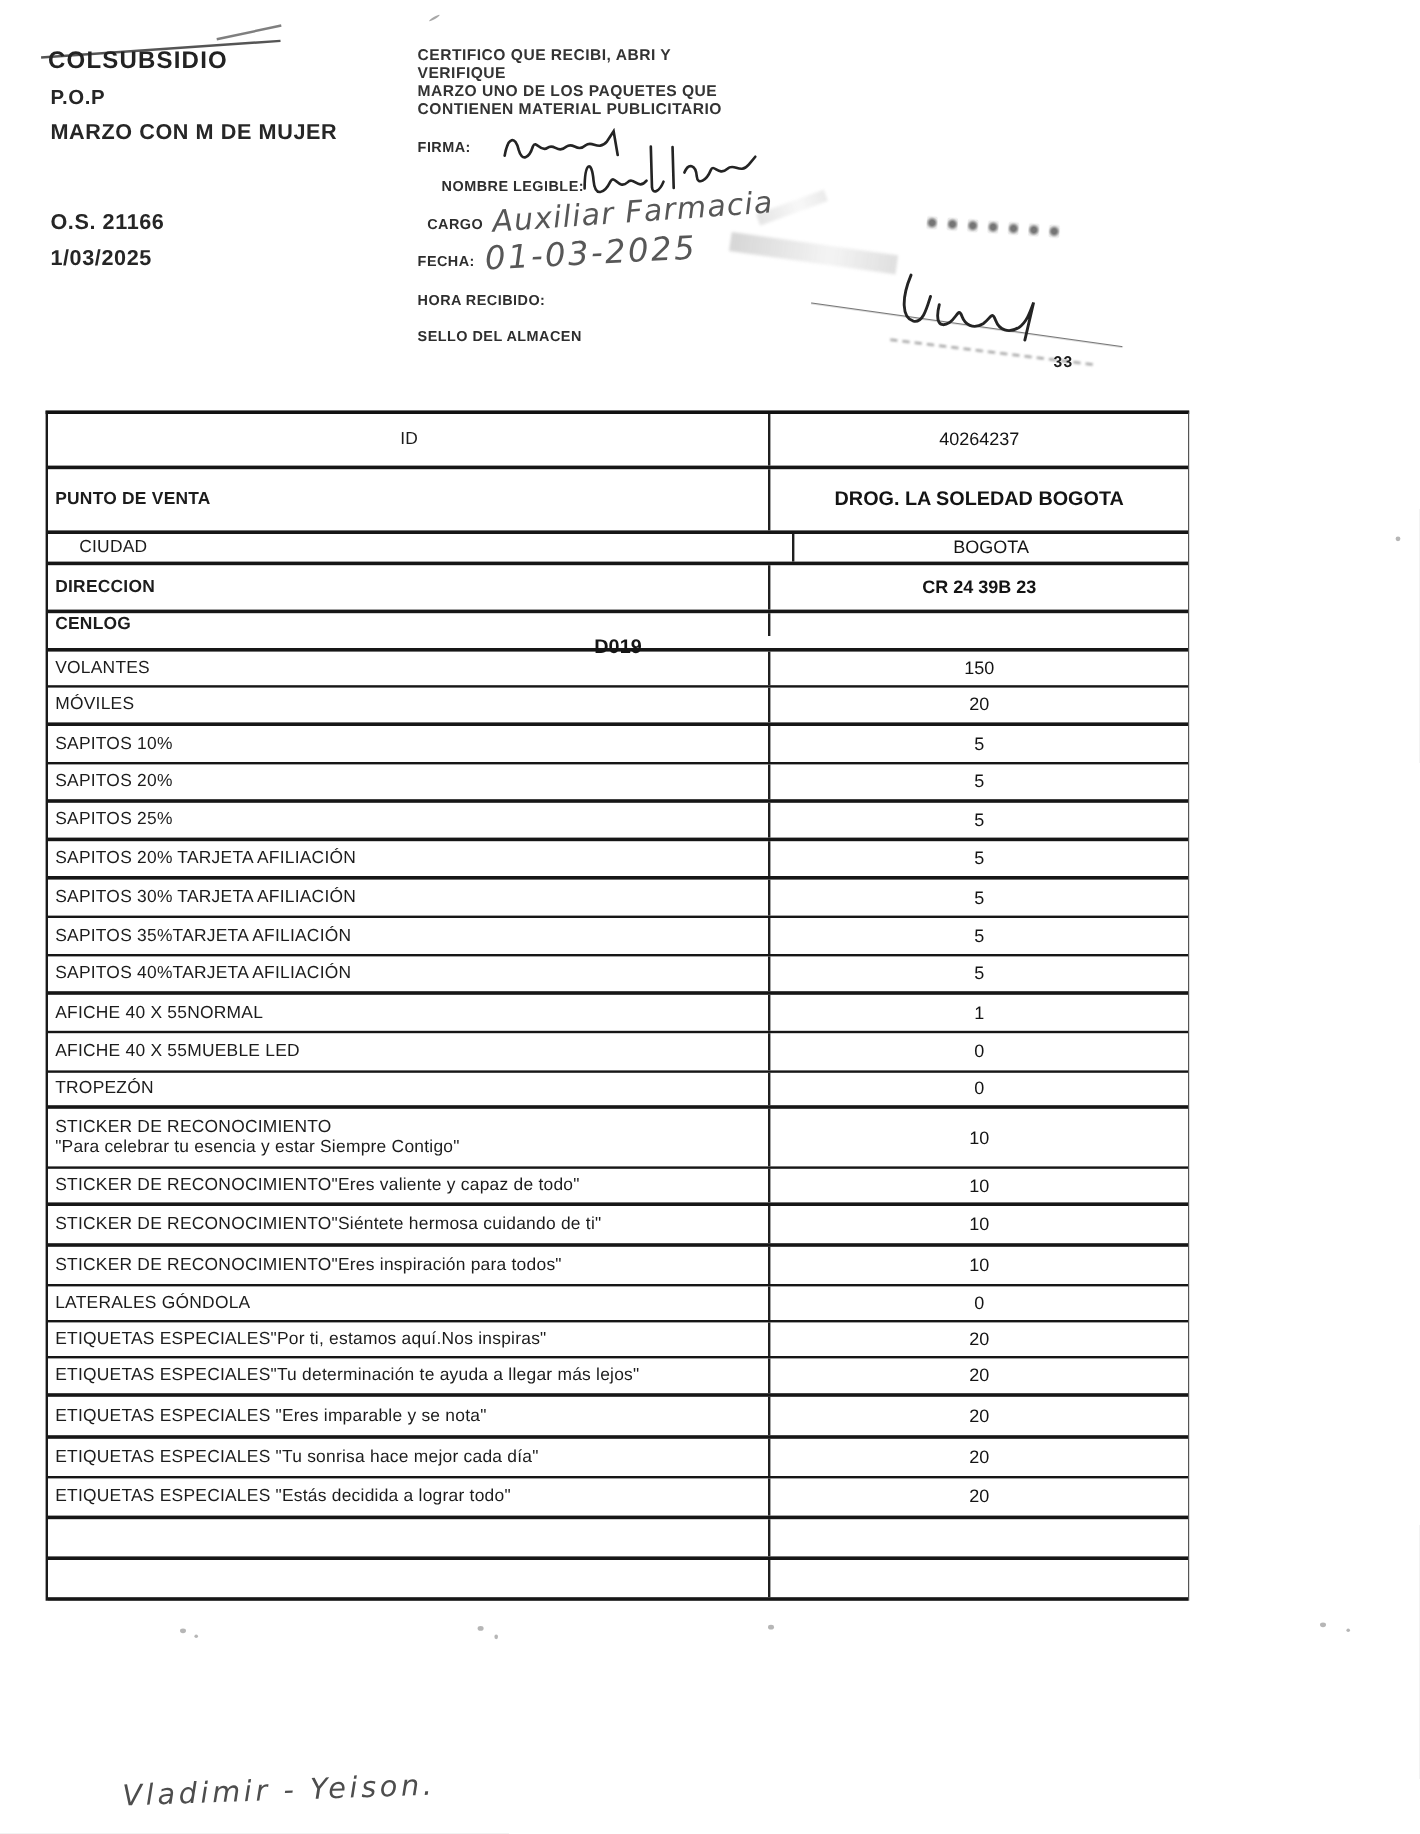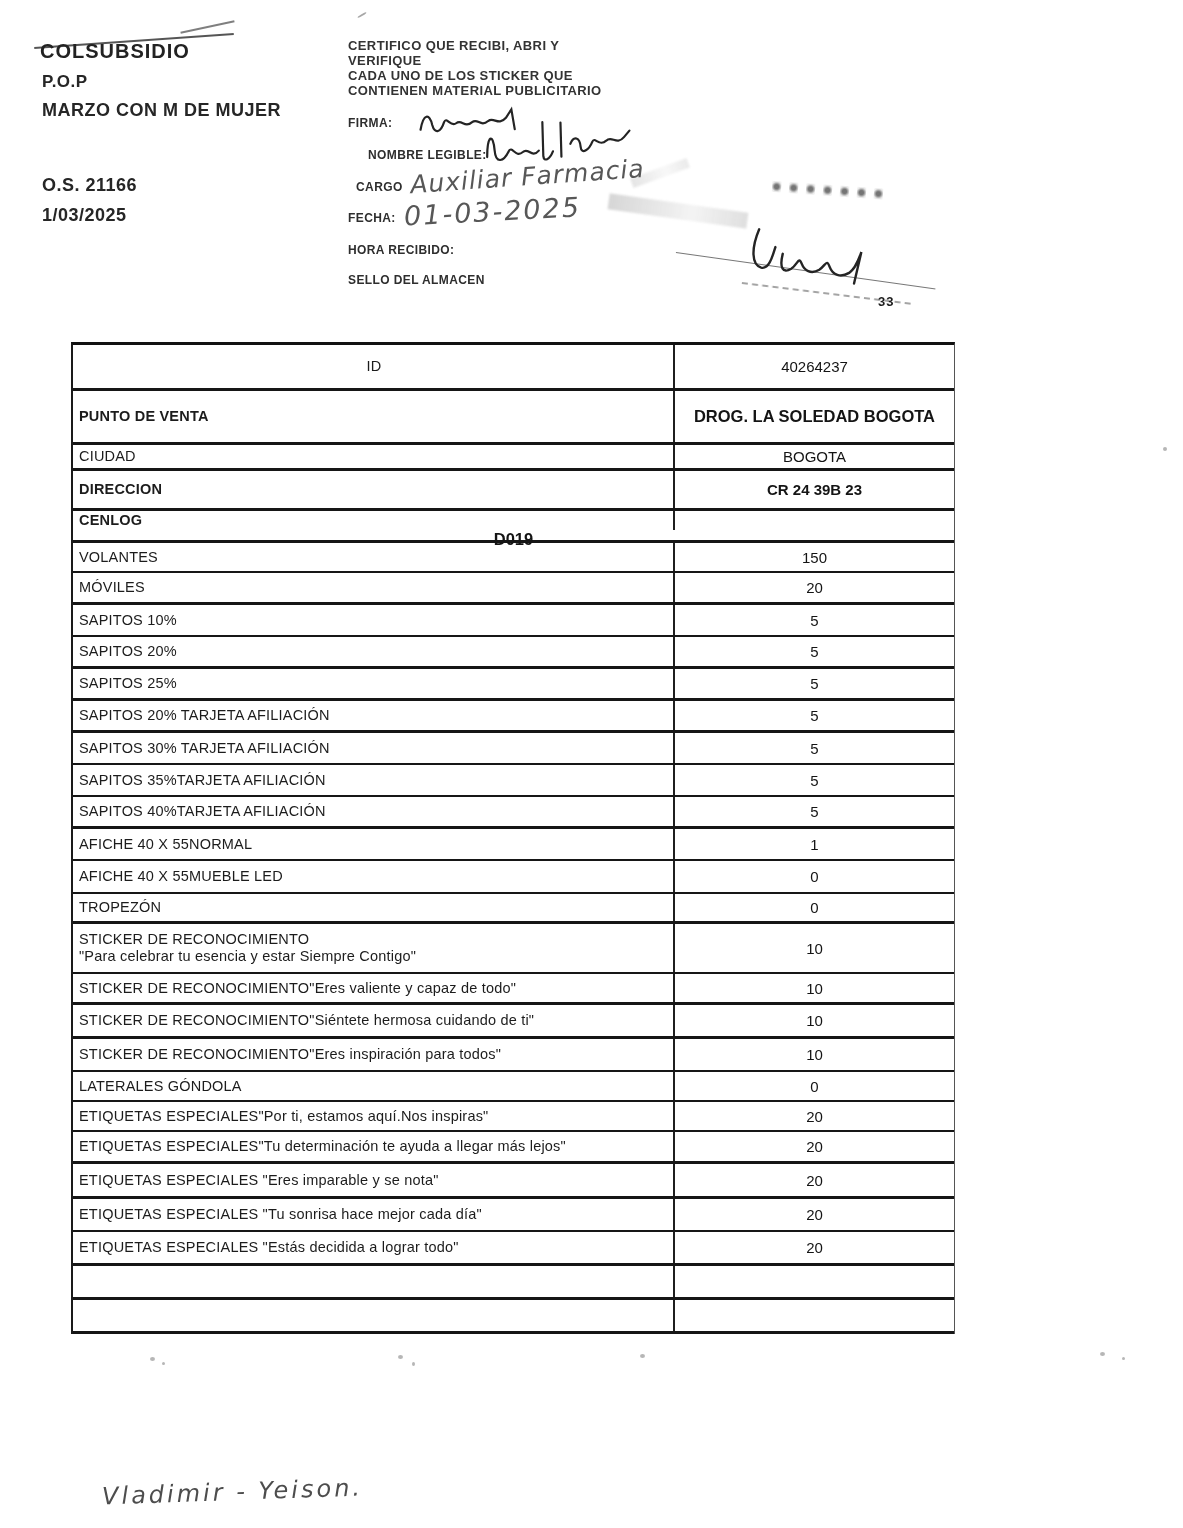--- a/index.html
+++ b/index.html
@@ -21,26 +21,25 @@
   .fld{font-size:12px;font-weight:bold;color:#2e2e2e;letter-spacing:.4px;}
   
   .hand{
     font-family:"DejaVu Sans", sans-serif;
     font-style:italic;
     color:#3a3a3a;
     white-space:nowrap;
   }
   
   #pop-table{
-    left:38px;top:342px;width:884px;
+    left:38px;top:342px;width:953px;
     border-top:3px solid #111;
     border-left:2px solid #1a1a1a;
     border-right:1px solid #555;
     box-sizing:border-box;
-    margin-left:33px;
   }
   .row{display:flex;border-bottom:2px solid #161616;box-sizing:border-box;}
   .row.thick{border-bottom-width:3px;}
   .cell{box-sizing:border-box;display:flex;align-items:center;}
   .lbl{
     width:602px;
     border-right:2px solid #1f1f1f;
     padding:1px 4px 1px 6px;
     font-size:14.5px;
     color:#1c1c1c;
@@ -82,21 +81,21 @@
 
   <div class="abs company" style="left:40px;top:40px;">COLSUBSIDIO</div>
   <div class="abs hleft" style="left:42px;top:72px;">P.O.P</div>
   <div class="abs hleft" style="left:42px;top:100px;font-size:18px;">MARZO CON M DE MUJER</div>
   <div class="abs hleft" style="left:42px;top:175px;font-size:18px;">O.S. 21166</div>
   <div class="abs hleft" style="left:42px;top:205px;font-size:18px;">1/03/2025</div>
 
   <div class="abs" style="left:348px;top:38px;width:280px;">
     <div class="cert-line">CERTIFICO QUE RECIBI, ABRI Y</div>
     <div class="cert-line">VERIFIQUE</div>
-    <div class="cert-line">CADA  UNO  DE LOS STICKER QUE</div>
+    <div class="cert-line">MARZO  UNO  DE LOS PAQUETES QUE</div>
     <div class="cert-line">CONTIENEN MATERIAL  PUBLICITARIO</div>
   </div>
 
   <div class="abs fld" style="left:348px;top:116px;">FIRMA:</div>
   <div class="abs fld" style="left:352px;top:148px;margin-left:16px;">NOMBRE LEGIBLE:</div>
   <div class="abs fld" style="left:356px;top:180px;">CARGO</div>
   <div class="abs fld" style="left:348px;top:211px;">FECHA:</div>
   <div class="abs fld" style="left:348px;top:243px;">HORA RECIBIDO:</div>
   <div class="abs fld" style="left:348px;top:273px;">SELLO DEL ALMACEN</div>
 
@@ -129,21 +128,21 @@
   <div class="abs" id="pop-table">
     <div id="pop-table-body">
         <div class="row thick" style="height: 46px;">
           <div class="cell lbl c">ID</div>
           <div class="cell val">40264237</div>
         </div>
         <div class="row thick" style="height: 54px;">
           <div class="cell lbl b">PUNTO DE VENTA</div>
           <div class="cell val b big">DROG. LA SOLEDAD BOGOTA</div>
         </div>
-        <div class="row thick" style="height: 26px;">
+        <div class="row thick" style="height: 26px; padding-left: 20px;">
           <div class="cell lbl">CIUDAD</div>
           <div class="cell val">BOGOTA</div>
         </div>
         <div class="row thick" style="height: 40px;">
           <div class="cell lbl b">DIRECCION</div>
           <div class="cell val b">CR 24 39B 23</div>
         </div>
         <div class="row thick" style="height: 32px; flex-direction: column;">
           <div class="cell lbl b">CENLOG</div>
           <div class="cell val b big">D019</div>

